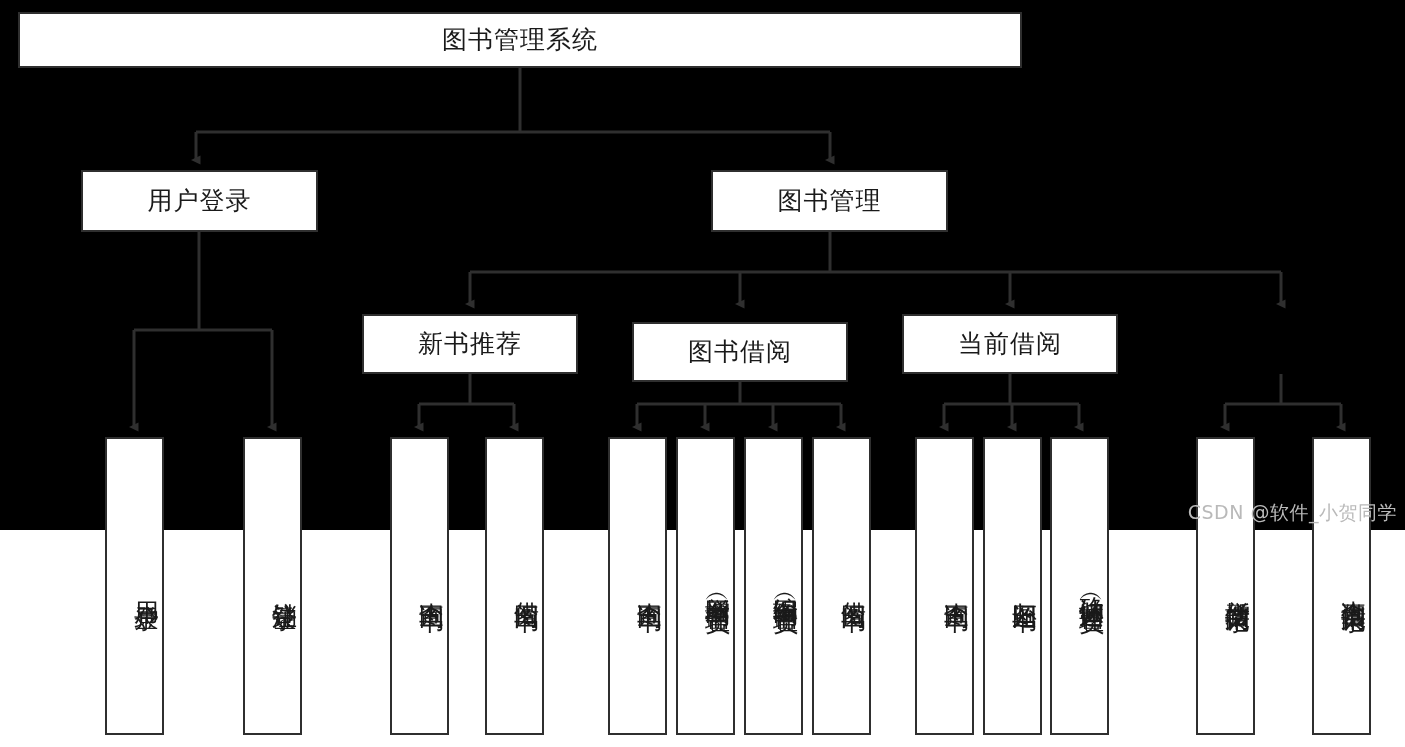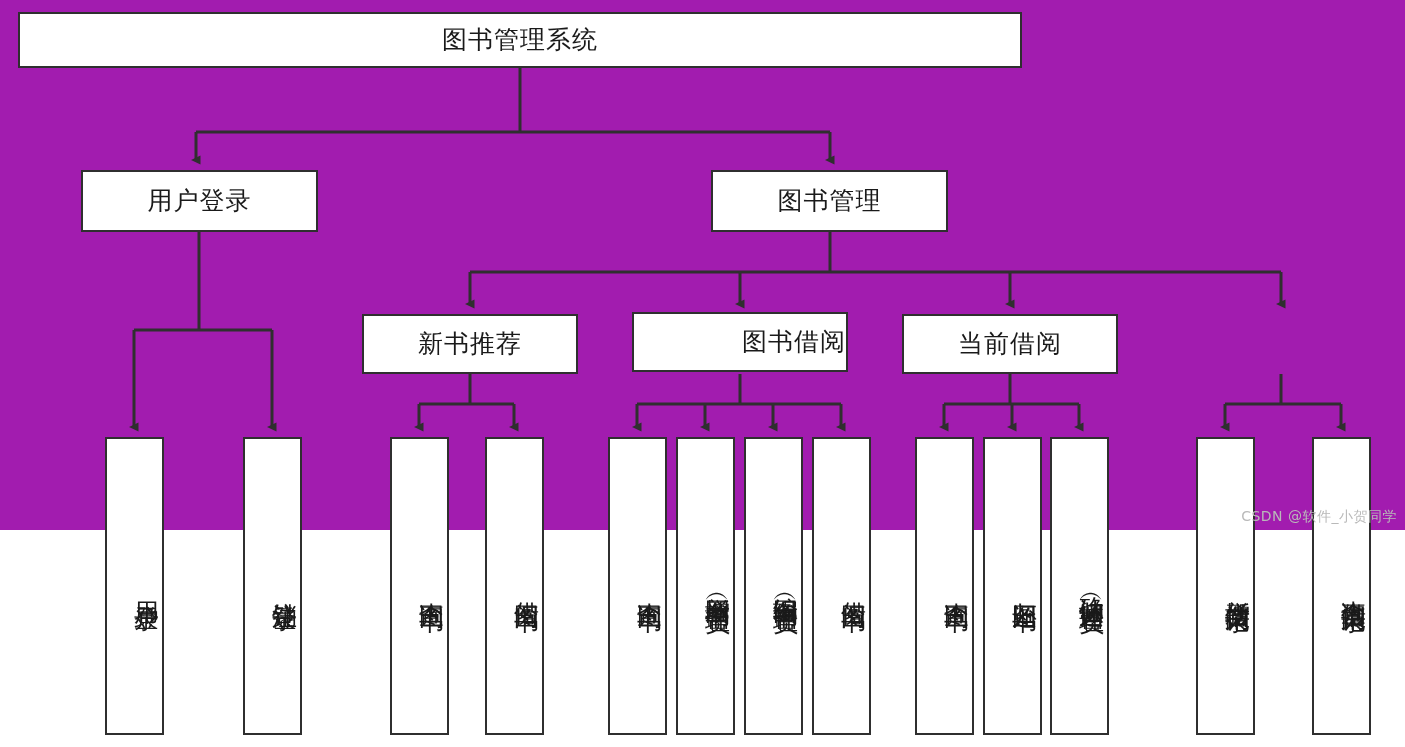--- a/index.html
+++ b/index.html
@@ -11,21 +11,21 @@
     width: 1405px;
     height: 747px;
     font-family: "DejaVu Sans", "Liberation Sans", sans-serif;
     overflow: hidden;
     position: relative;
   }
   #diagram-root {
     position: relative;
     width: 1405px;
     height: 530px;
-    background: #a21caf;
+    background: #000000;
   }
   svg#tree-svg {
     position: absolute;
     left: 0;
     top: 0;
     width: 1405px;
     height: 747px;
   }
   .node-box {
     position: absolute;
@@ -57,21 +57,21 @@
     white-space: nowrap;
   }
   .vert .node-label {
     writing-mode: vertical-rl;
     text-orientation: upright;
   }
   #watermark {
     position: absolute;
     right: 8px;
     bottom: 4px;
-    font-size: 14px;
+    font-size: 19px;
     color: #b9b9b9;
     letter-spacing: 0.5px;
     white-space: nowrap;
     font-family: "DejaVu Sans", "Liberation Sans", sans-serif;
     text-align: right;
   }
 </style>
 </head>
 <body>
 
@@ -135,21 +135,21 @@
   <div class="node-box horiz" style="left:81px; top:170px; width:237px; height:62px;">
     <span class="node-label">用户登录</span>
   </div>
   <div class="node-box horiz" style="left:362px; top:314px; width:216px; height:60px;">
     <span class="node-label">新书推荐</span>
   </div>
 
   <div class="node-box horiz" style="left:711px; top:170px; width:237px; height:62px;">
     <span class="node-label">图书管理</span>
   </div>
-  <div class="node-box horiz" style="left:632px; top:312px; width:216px; height:60px;justify-content:flex-end;">
+  <div class="node-box horiz" style="left:632px; top:322px; width:216px; height:60px;">
     <span class="node-label">图书借阅</span>
   </div>
   <div class="node-box horiz" style="left:902px; top:314px; width:216px; height:60px;text-align:right;">
     <span class="node-label">当前借阅</span>
   </div>
 
   <div class="node-box vert" style="left:105px; top:437px; width:59px; height:298px;">
     <span class="node-label">用户登录</span>
   </div>
   <div class="node-box vert" style="left:243px; top:437px; width:59px; height:298px;">

